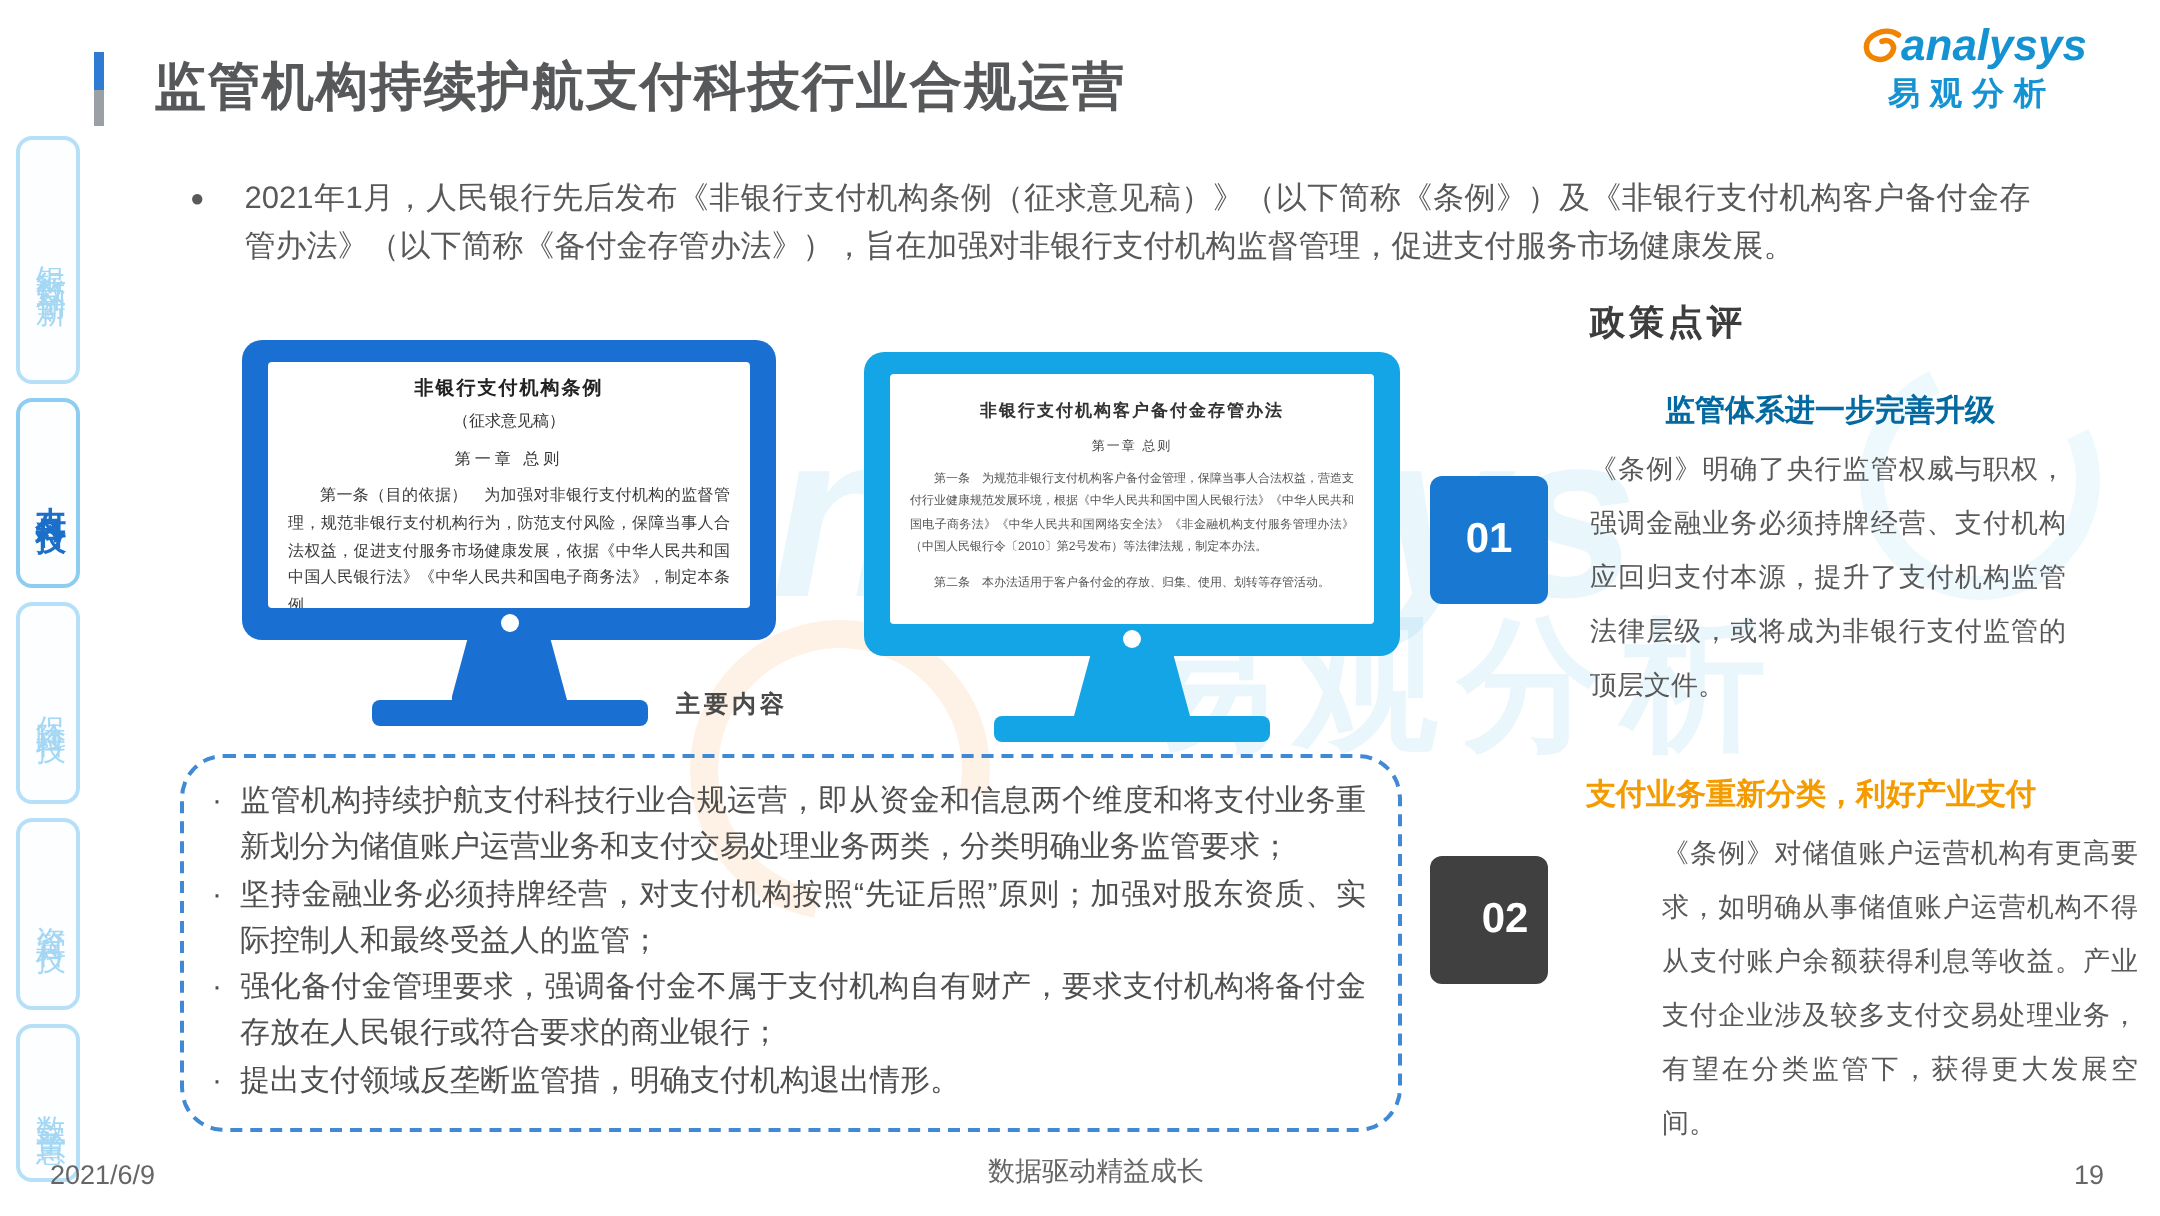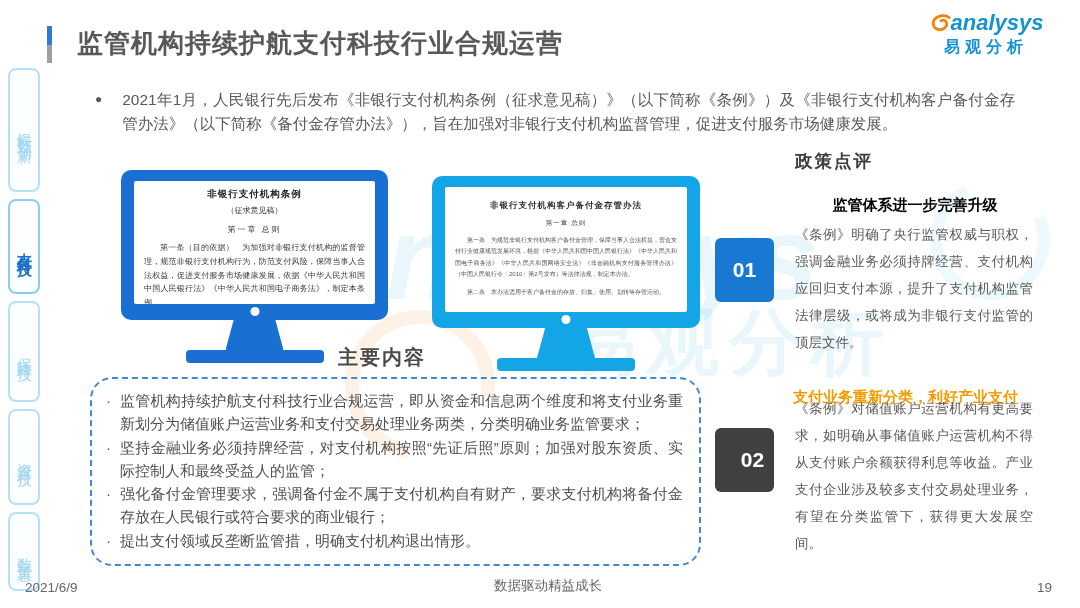--- a/index.html
+++ b/index.html
@@ -64,37 +64,37 @@
   .doc-sub-l    { font-size:8px; text-align:center; color:#333; margin-bottom:8px; }
   .doc-chap-l   { font-size:8px; text-align:center; color:#333; margin-bottom:6px; letter-spacing:2px; }
   .doc-body-l   { font-size:8px; line-height:1.72; color:#3a3a3a; text-align:justify; text-indent:2em; }
 
   .doc-title-r  { font-size:8.5px; font-weight:bold; text-align:center; color:#333; margin:6px 0 7px; letter-spacing:1px; }
   .doc-chap-r   { font-size:6.5px; text-align:center; color:#444; margin-bottom:7px; letter-spacing:1px; }
   .doc-body-r   { font-size:6px; line-height:1.9; color:#555; text-align:justify; text-indent:2em; }
   .doc-body-r + .doc-body-r { margin-top:6px; }
 
   
-  .main-label { position:absolute; left:338px; top:344px; font-size:20px; font-weight:bold; color:#4a4a4a; letter-spacing:2px; z-index:2; }
+  .main-label { position:absolute; left:338px; top:344px; font-size:12px; font-weight:bold; color:#4a4a4a; letter-spacing:2px; z-index:2; }
   .dashed-box { position:absolute; left:90px; top:377px; width:611px; height:189px;
                 border:2px dashed #4189d4; border-radius:22px; padding:10px 16px 8px 14px; z-index:1; }
   .dashed-box ul { list-style:none; }
   .dashed-box li { display:flex; font-size:15px; line-height:1.55; color:#4f4f4f; text-align:justify; }
   .dashed-box li .dot { flex:0 0 14px; color:#4f4f4f; }
 
   
   .commentary-title { position:absolute; left:795px; top:149px; width:240px; text-align:left;
                       font-size:17.5px; font-weight:bold; color:#3d3d3d; letter-spacing:2px; }
   .sec-heading { position:absolute; width:250px; font-size:15px; font-weight:bold; white-space:nowrap; }
-  .sec1-heading { left:795px; top:196px; text-align:center; width:240px; color:#000000;font-family:Liberation Serif, serif; }
+  .sec1-heading { left:795px; top:196px; text-align:center; width:240px; color:#0369a1;font-family:Liberation Serif, serif; }
   .sec2-heading { left:793px; top:388px; color:#f49b00; }
   .sec-body { position:absolute; left:795px; width:238px; font-size:13.5px; line-height:27px;
               color:#595959; text-align:justify; }
   .sec1-body { top:221px; }
-  .sec2-body { top:395px; }
+  .sec2-body { top:413px;margin-left:36px; }
 
   .badge { position:absolute; left:715px; width:59px; height:64px; border-radius:6px;
            display:flex; align-items:center; justify-content:center;
            color:#ffffff; font-size:21px; font-weight:bold; }
   .badge-1 { top:238px; background:#1878d2; }
   .badge-2 { top:428px; background:#404040;padding-left:16px; }
 
   
   .footer-date { position:absolute; left:25px; bottom:13px; font-size:13.5px; color:#666; }
   .footer-slogan { position:absolute; left:16px; right:0; bottom:13px; text-align:center; font-size:13.5px; color:#666; }

